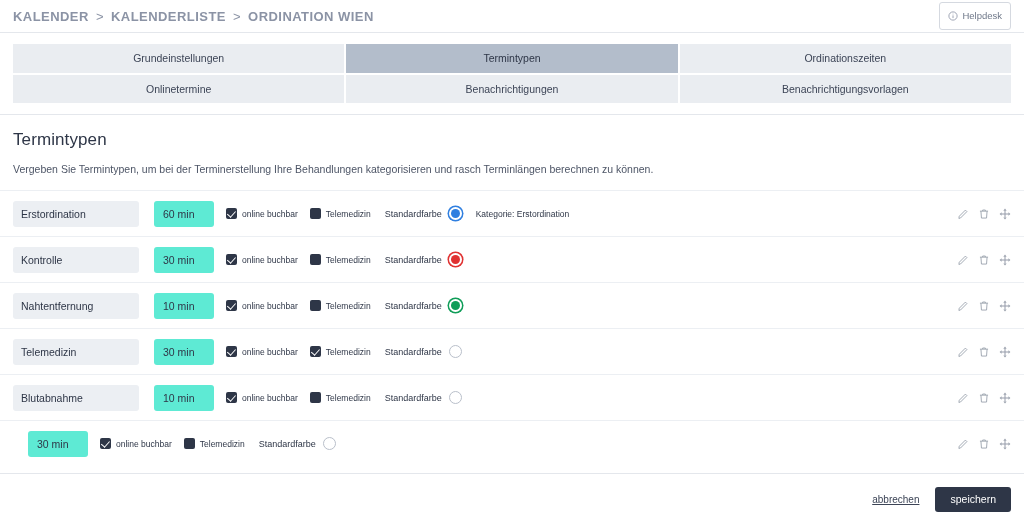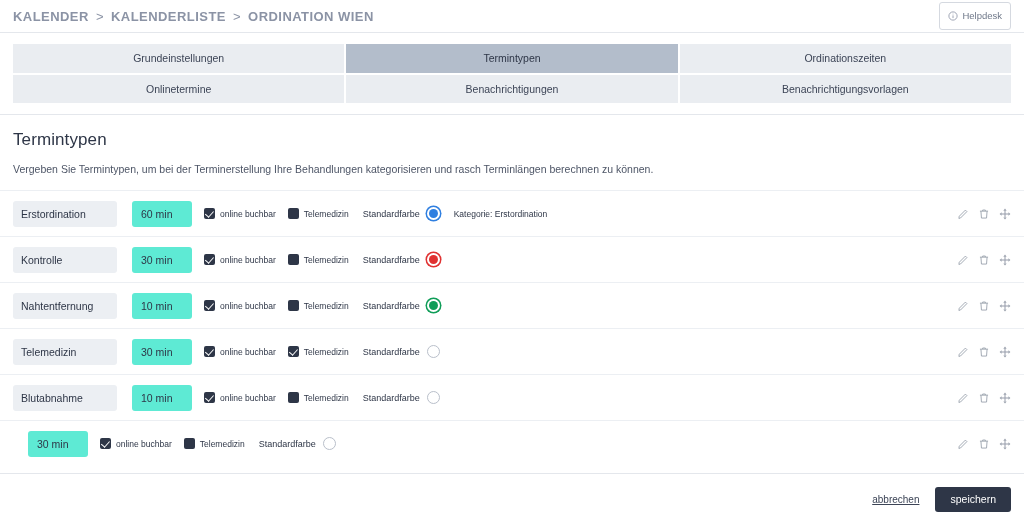--- a/index.html
+++ b/index.html
@@ -62,21 +62,21 @@
   
   .rows { margin-top: 15px; }
   .row {
     display: flex; align-items: center;
     height: 46px; padding: 0 13px;
     border-top: 1px solid #eceff3;
   }
   .row:first-child { border-top: 1px solid #eceff3; }
 
   .name-input {
-    width: 104px; height: 26px;
+    width: 126px; height: 26px;
     background: #eceff3; border: none; border-radius: 3px;
     font-size: 10.5px; font-family: "Liberation Sans", sans-serif;
     color: #2e3647; padding: 0 8px; outline: none;
   }
 
   .dur-select {
     position: relative; margin-left: 15px;
     width: 60px; height: 26px;
     background: #5eead4; border-radius: 3px;
     display: flex; align-items: center;

